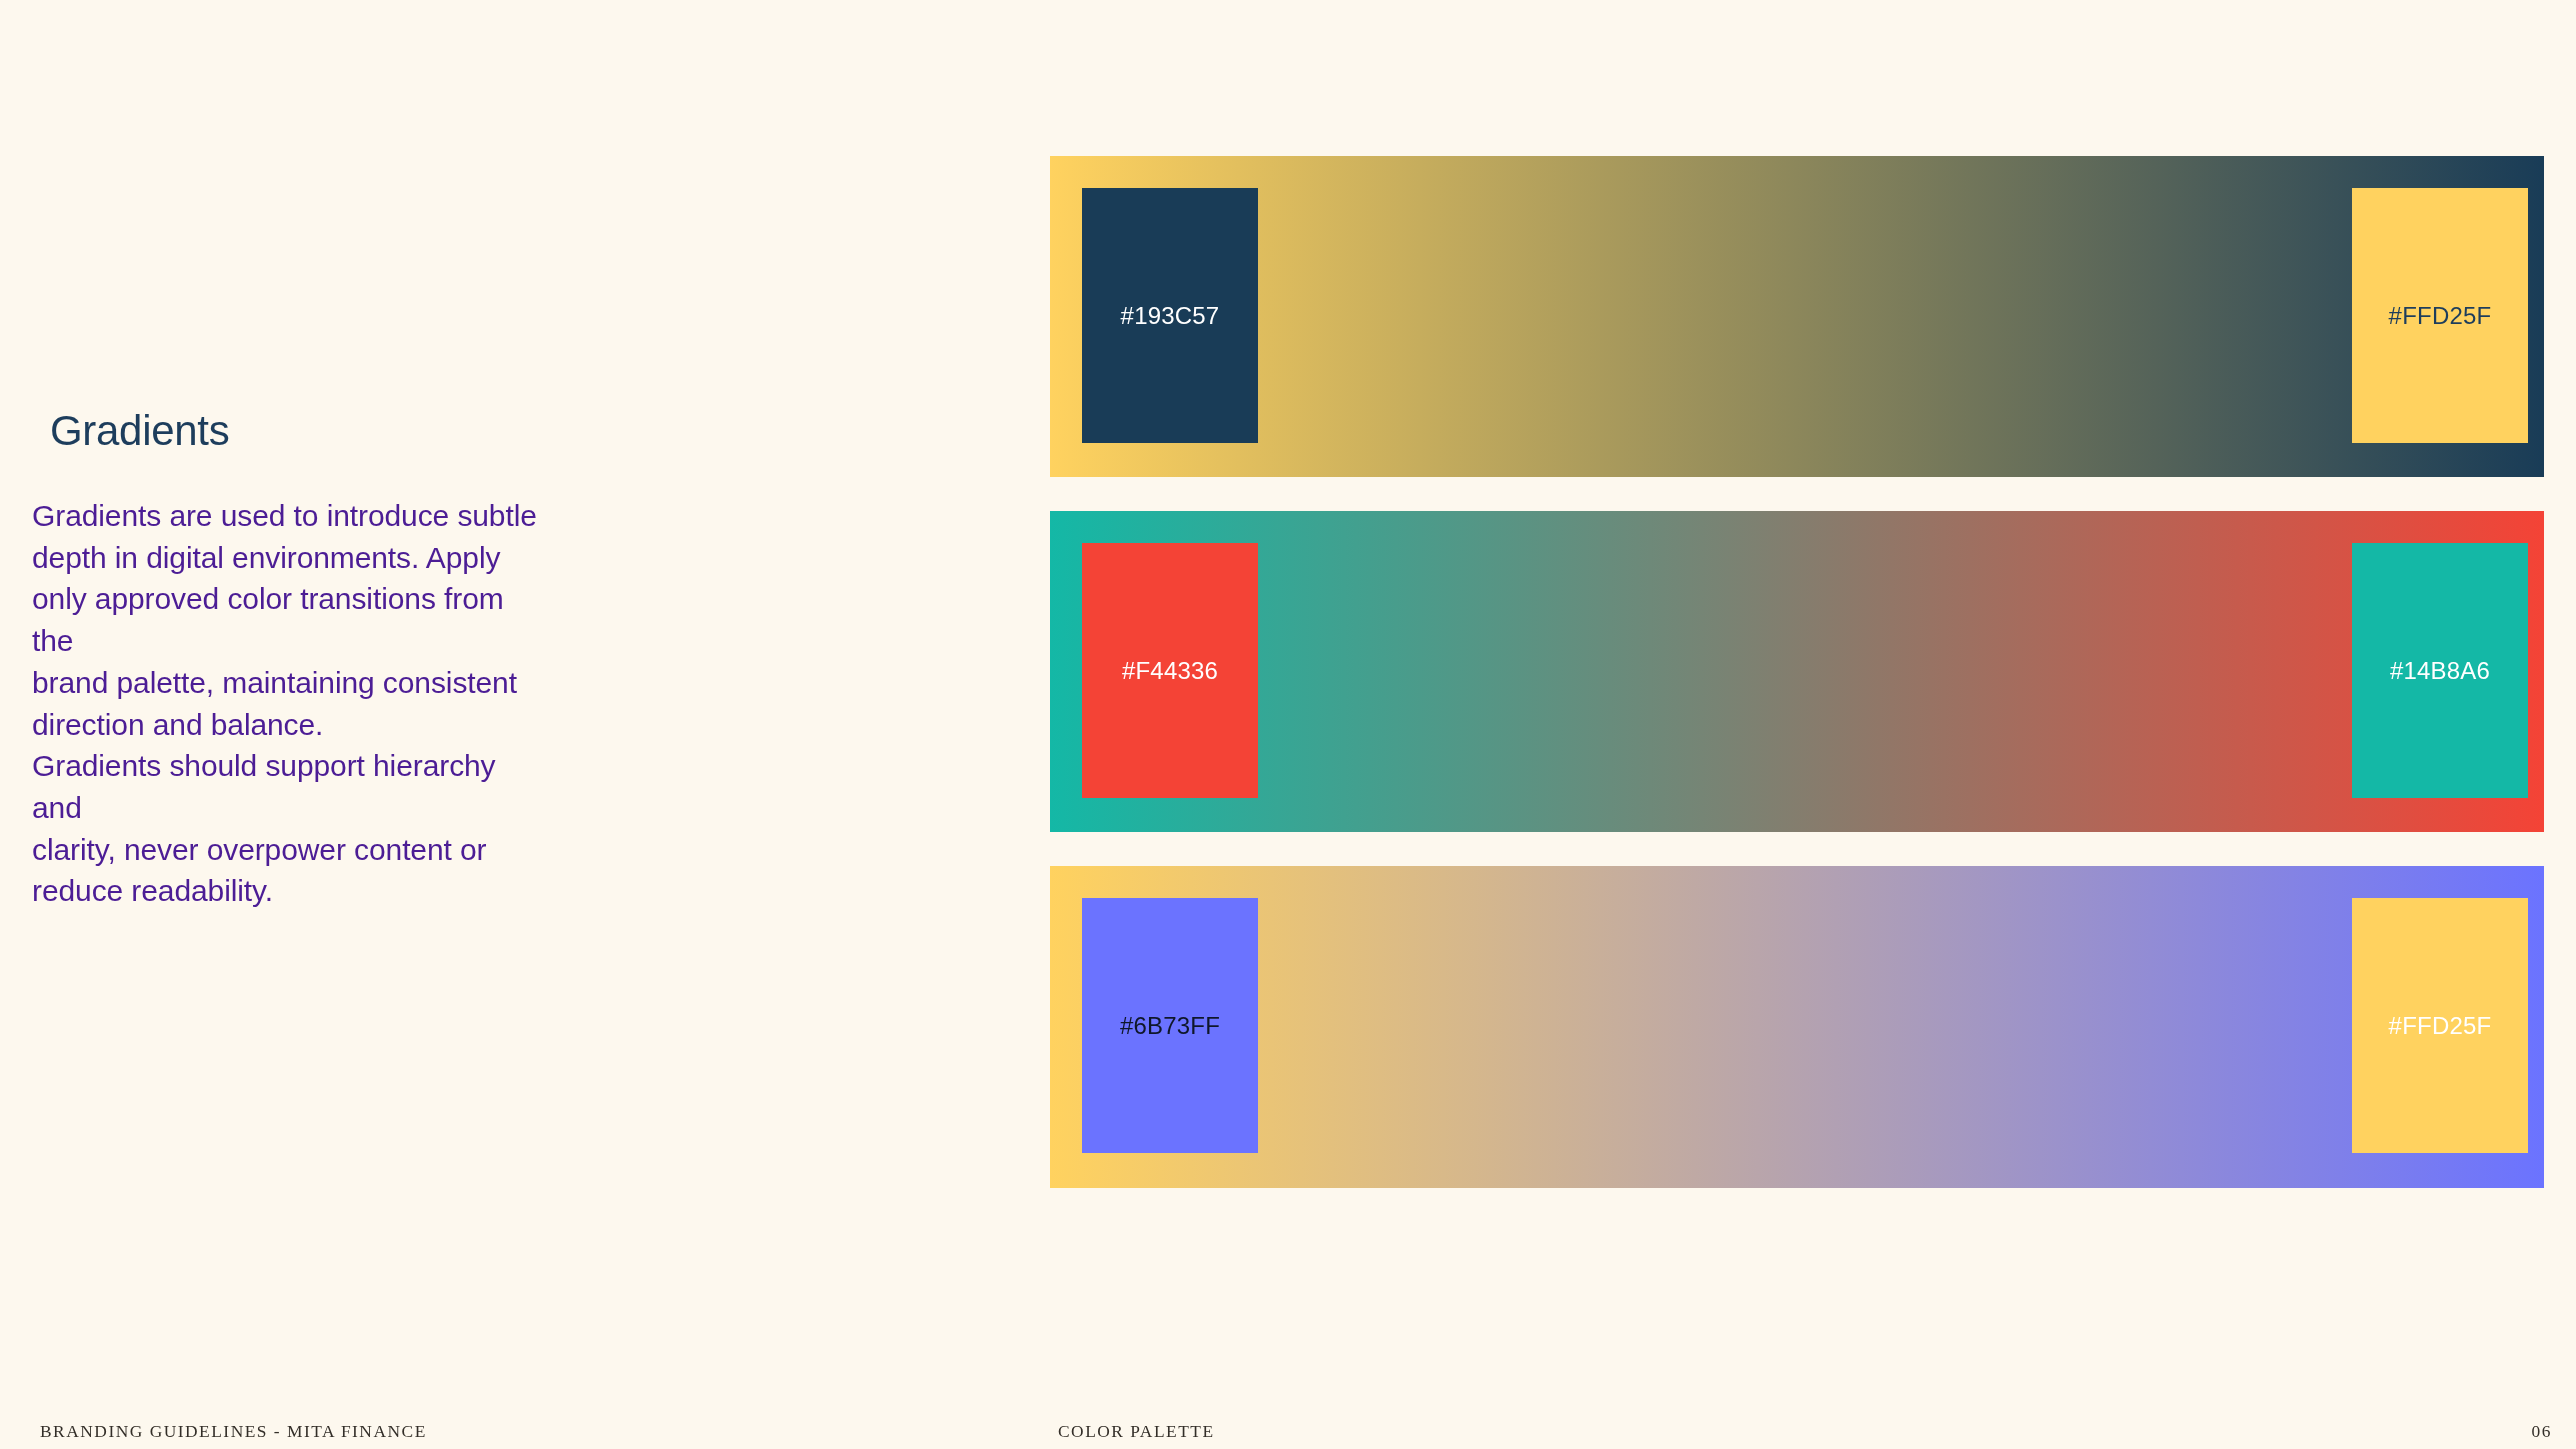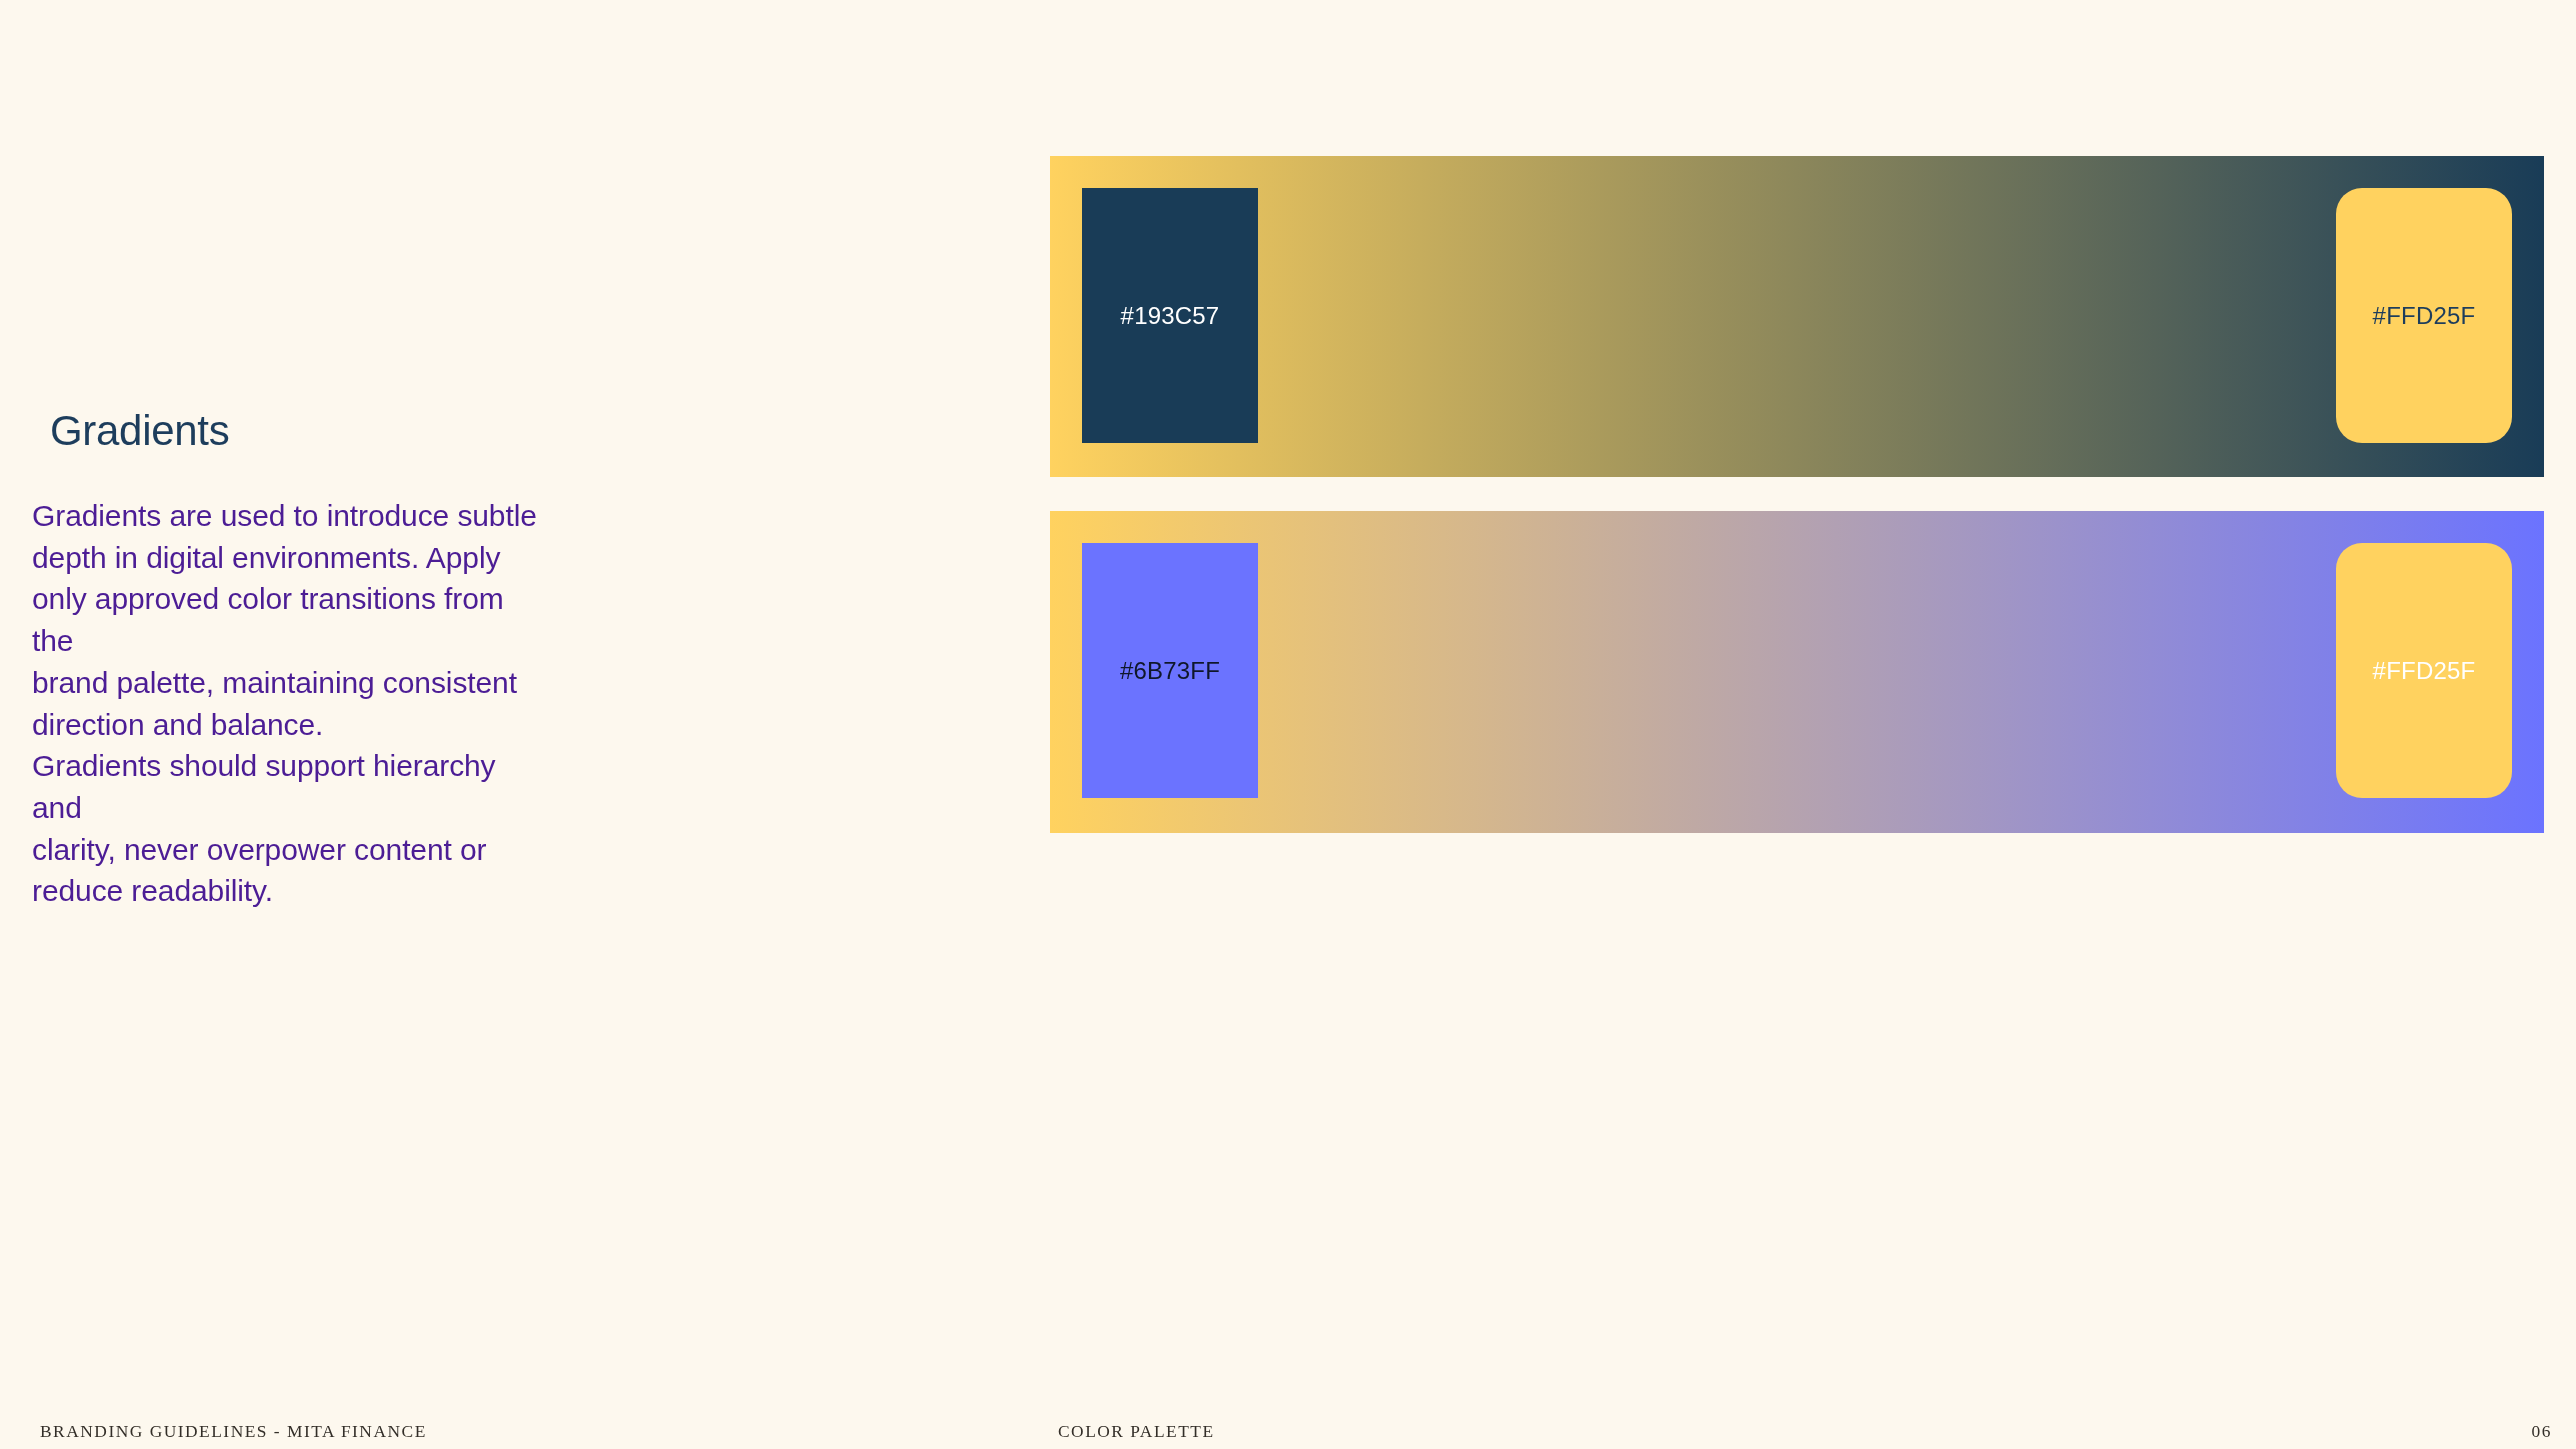--- a/index.html
+++ b/index.html
@@ -60,21 +60,21 @@
     height: 255px;
     top: 32px;
     display: flex;
     align-items: center;
     justify-content: center;
     font-size: 24px;
     letter-spacing: 0.2px;
     font-weight: 400;
   }
   .swatch.left  { left: 32px; }
-  .swatch.right { right: 32px; border-radius: 26px; }
+  .swatch.right { right: 16px; }
 
   
   #footer {
     position: absolute;
     left: 0;
     top: 1421px;
     width: 2576px;
     height: 28px;
     font-family: Liberation Serif, serif;
     font-size: 17.4px;
@@ -105,20 +105,28 @@
 
   <div class="gradient-bar" style="background: linear-gradient(90deg, rgb(255, 210, 95) 0%, rgb(25, 60, 87) 100%); height: 321px;">
     <div class="swatch left" style="background: rgb(25, 60, 87); color: rgb(255, 255, 255);">
       <span>#193C57</span>
     </div>
     <div class="swatch right" style="background: rgb(255, 210, 95); color: rgb(29, 61, 92);">
       <span>#FFD25F</span>
     </div>
   </div>
 
+  <div class="gradient-bar" style="background: linear-gradient(90deg, rgb(20, 184, 166) 0%, rgb(244, 67, 54) 100%); height: 321px;">
+    <div class="swatch left" style="background: rgb(244, 67, 54); color: rgb(255, 255, 255);">
+      <span>#F44336</span>
+    </div>
+    <div class="swatch right" style="background: rgb(20, 184, 166); color: rgb(255, 255, 255);">
+      <span>#14B8A6</span>
+    </div>
+  </div>
 
   <div class="gradient-bar" style="background: linear-gradient(90deg, rgb(255, 210, 95) 0%, rgb(107, 115, 255) 100%); height: 322px;">
     <div class="swatch left" style="background: rgb(107, 115, 255); color: #0f172a;">
       <span>#6B73FF</span>
     </div>
     <div class="swatch right" style="background: rgb(255, 210, 95); color: rgb(255, 255, 255);">
       <span>#FFD25F</span>
     </div>
   </div>
 

